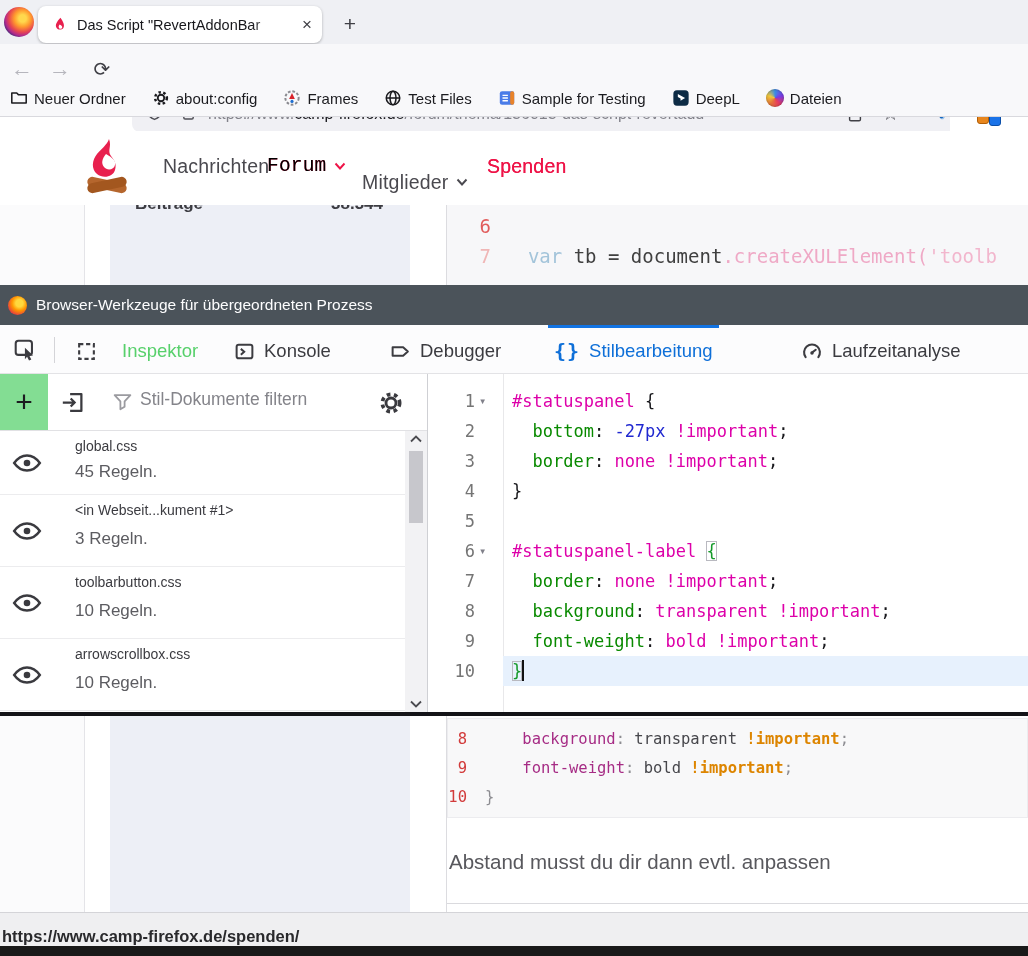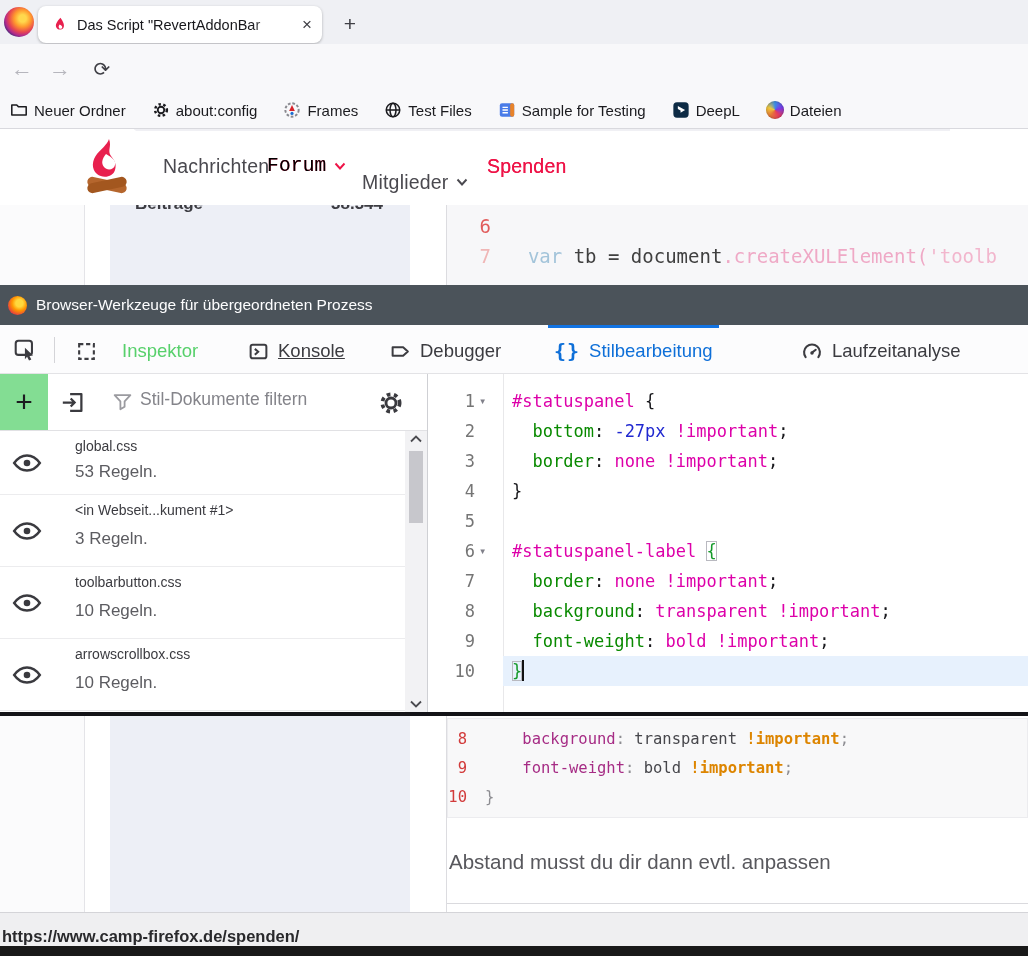--- a/index.html
+++ b/index.html
@@ -31,21 +31,21 @@
   #url-fade{position:absolute;left:700px;top:1px;width:118px;height:35px;
             background:linear-gradient(90deg,rgba(240,240,244,0),#f0f0f4 45%)}
   .url-dim{color:#82828a}.url-host{color:#1c1c21}
   #ext-w3c{left:930px;top:52px;width:30px;height:34px;text-align:center}
   #ext-w3c .w3c-t{font-size:8px;font-weight:bold;color:#1667c0;line-height:7px}
   #ext-w3c .w3c-c{font-size:22px;font-weight:bold;color:#1667c0;line-height:20px;text-shadow:1px 1px 0 #9cc3ea}
   #ext-pair{left:976px;top:56px;width:26px;height:26px}
   #ext-pair .bar{position:absolute;width:10px;height:22px;border-radius:3px}
   #ext-pair .o{left:1px;top:0;background:#e8861d;border:1px solid #b05e07}
   #ext-pair .b{left:13px;top:2px;background:#1a73e8;border:1px solid #0b4ea8}
-  #bookmarks{left:0;top:92px;width:1028px;height:37px;background:#f8f8fa;border-bottom:1px solid #d9d9de;
+  #bookmarks{left:0;top:80px;width:1028px;height:37px;background:#f8f8fa;border-bottom:1px solid #d9d9de;
              display:flex;align-items:center;padding-left:10px;gap:26px;box-sizing:border-box}
   .bm-item{display:flex;align-items:center;gap:6px;font-size:15px;color:#1b1b1f;white-space:nowrap}
   .bm-ic{width:18px;height:18px;display:flex;align-items:center;justify-content:center}
 
   
   #site-header{left:0;top:131px;width:1028px;height:74px;background:#fff;z-index:6}
   .site-nav-item{position:absolute;top:24px;font-size:19.5px;letter-spacing:.2px;color:#4a494f;display:flex;align-items:center;gap:7px}
   .site-nav-item .lbl{position:relative}
   .site-nav-item.active{font-weight:500}
   .site-nav-item.active .lbl::after{content:"";position:absolute;left:0;right:-2px;bottom:-13px;height:3.5px;background:inherit}
@@ -340,21 +340,21 @@
       </span>
       <span id="dt-sep"></span>
     <span class="dt-tab" style="left: 70px; gap: 25px;">
           <span class="ic">
             <svg width="21" height="21" viewBox="0 0 20 20">
               <rect x="3" y="3" width="14" height="14" fill="none" stroke="currentColor" stroke-width="2" stroke-dasharray="4 2.6"></rect>
             </svg>
           </span>
           <span style="color: rgb(87, 208, 107);">Inspektor</span>
         </span>
-        <span class="dt-tab" style="left: 242px; text-decoration: underline;">
+        <span class="dt-tab" style="left: 228px;">
           <span class="ic">
             <svg width="21" height="21" viewBox="0 0 20 20">
               <rect x="2.5" y="3.5" width="15" height="13" rx="2" fill="none" stroke="currentColor" stroke-width="1.9"></rect>
               <path d="M6.5 7.5l3.2 2.7-3.2 2.8" fill="none" stroke="currentColor" stroke-width="1.9"></path>
             </svg>
           </span>
           <span>Konsole</span>
         </span>
         <span class="dt-tab" style="left: 384px;">
           <span class="ic">
@@ -406,21 +406,21 @@
         </div>
         <div id="sheet-list">
             <div class="sheet-row">
               <span class="sheet-eye">
                 <svg width="30" height="22" viewBox="0 0 24 18">
                   <path d="M1.5 9C4.5 4.8 8 2.8 12 2.8S19.5 4.8 22.5 9c-3 4.2-6.5 6.2-10.5 6.2S4.5 13.2 1.5 9z" fill="none" stroke="currentColor" stroke-width="2"></path>
                   <circle cx="12" cy="9" r="2.7" fill="currentColor"></circle>
                 </svg>
               </span>
               <div class="sheet-name">global.css</div>
-              <div class="sheet-rules">53 Regeln.</div>
+              <div class="sheet-rules">45 Regeln.</div>
             </div>
             <div class="sheet-row">
               <span class="sheet-eye">
                 <svg width="30" height="22" viewBox="0 0 24 18">
                   <path d="M1.5 9C4.5 4.8 8 2.8 12 2.8S19.5 4.8 22.5 9c-3 4.2-6.5 6.2-10.5 6.2S4.5 13.2 1.5 9z" fill="none" stroke="currentColor" stroke-width="2"></path>
                   <circle cx="12" cy="9" r="2.7" fill="currentColor"></circle>
                 </svg>
               </span>
               <div class="sheet-name">&lt;in Webseit...kument #1&gt;</div>
               <div class="sheet-rules">3 Regeln.</div>

